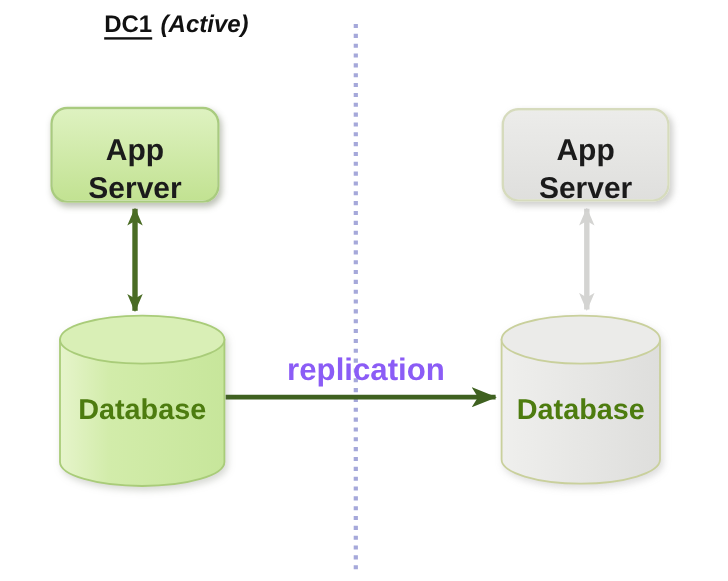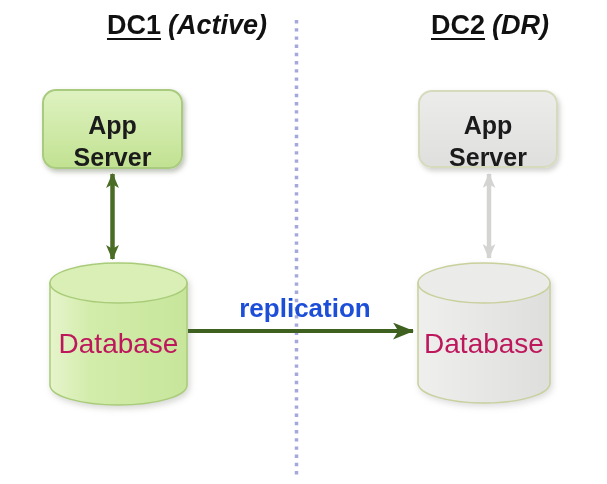--- a/index.html
+++ b/index.html
@@ -3,22 +3,22 @@
 <meta charset="utf-8">
 <style>
   html,body { margin:0; padding:0; background:#ffffff; }
   .canvas {
     position:relative; width:607px; height:484px; background:#ffffff;
     font-family:"Liberation Sans", sans-serif; overflow:hidden;
   }
   svg.overlay { position:absolute; left:0; top:0; }
 
   .dctitle {
-    position:absolute; top:10px; font-size:27px; font-weight:bold;
-    color:#111; white-space:nowrap; text-align:center;padding-left:40px;
+    position:absolute; top:10px; font-size:20px; font-weight:bold;
+    color:#111; white-space:nowrap; text-align:center;
   }
   .dctitle.dc1 { left:0;   width:294px; }
   .dctitle.dc2 { left:300px; width:300px; }
   .t-name { text-decoration:underline; text-decoration-thickness:2px; text-underline-offset:4px; }
   .t-mode { font-style:italic; margin-left:7px; }
 
   .appbox {
     position:absolute; box-sizing:border-box; border-radius:14px;
     border:2px solid; display:flex; align-items:center; justify-content:center;
   }
@@ -33,29 +33,29 @@
     box-shadow:2px 3px 5px rgba(110,120,95,.45);
   }
   .appbox.gray {
     left:418px; top:90px; width:140px; height:78px;
     background:linear-gradient(#ececea, #dfdfdd);
     border-color:#d6dbbd;
     box-shadow:2px 3px 5px rgba(140,140,135,.4);
   }
 
   .dblabel {
-    position:absolute; font-weight:normal; font-size:28px; color:#be185d;
+    position:absolute; font-weight:bold; font-size:24px; color:#4d7c0f;
     text-align:center;
   }
   .dblabel.dc1 { left:50px;  top:328px; width:137px; }
   .dblabel.dc2 { left:418px; top:328px; width:132px; }
 
   .replabel {
     position:absolute; left:205px; top:293px; width:200px;
-    text-align:center; font-weight:bold; font-size:26px; color:#1d4ed8;
+    text-align:center; font-weight:bold; font-size:26px; color:#8b5cf6;
   }
   .cyl { filter:drop-shadow(2px 3px 3px rgba(90,100,80,.25)); }
   .cyl.gray { filter:drop-shadow(2px 3px 3px rgba(120,120,120,.25)); }
 </style>
 </head>
 <body>
 
 <div class="canvas">
 
   <svg class="overlay" width="607" height="484" viewBox="0 0 607 484">
@@ -95,23 +95,20 @@
 
     <g class="cyl gray">
       <path d="M418,283 V383 A66,20 0 0 0 550,383 V283 Z" fill="url(#grayCyl)" stroke="#c9d09c" stroke-width="1.5"></path>
       <ellipse cx="484" cy="283" rx="66" ry="20" fill="#ebebe9" stroke="#c9d09c" stroke-width="1.5"></ellipse>
     </g>
   </svg>
 
   <div class="dctitle dc1">
     <span class="t-name">DC1</span><span class="t-mode">(Active)</span>
   </div>
-  <div class="dctitle dc2">
-    <span class="t-name">DC2</span><span class="t-mode">(DR)</span>
-  </div>
 
   <div class="appbox green">
     <div class="boxlabel">App Server</div>
   </div>
   <div class="appbox gray">
     <div class="boxlabel">App Server</div>
   </div>
 
   <div class="dblabel dc1">Database</div>
   <div class="dblabel dc2">Database</div>

